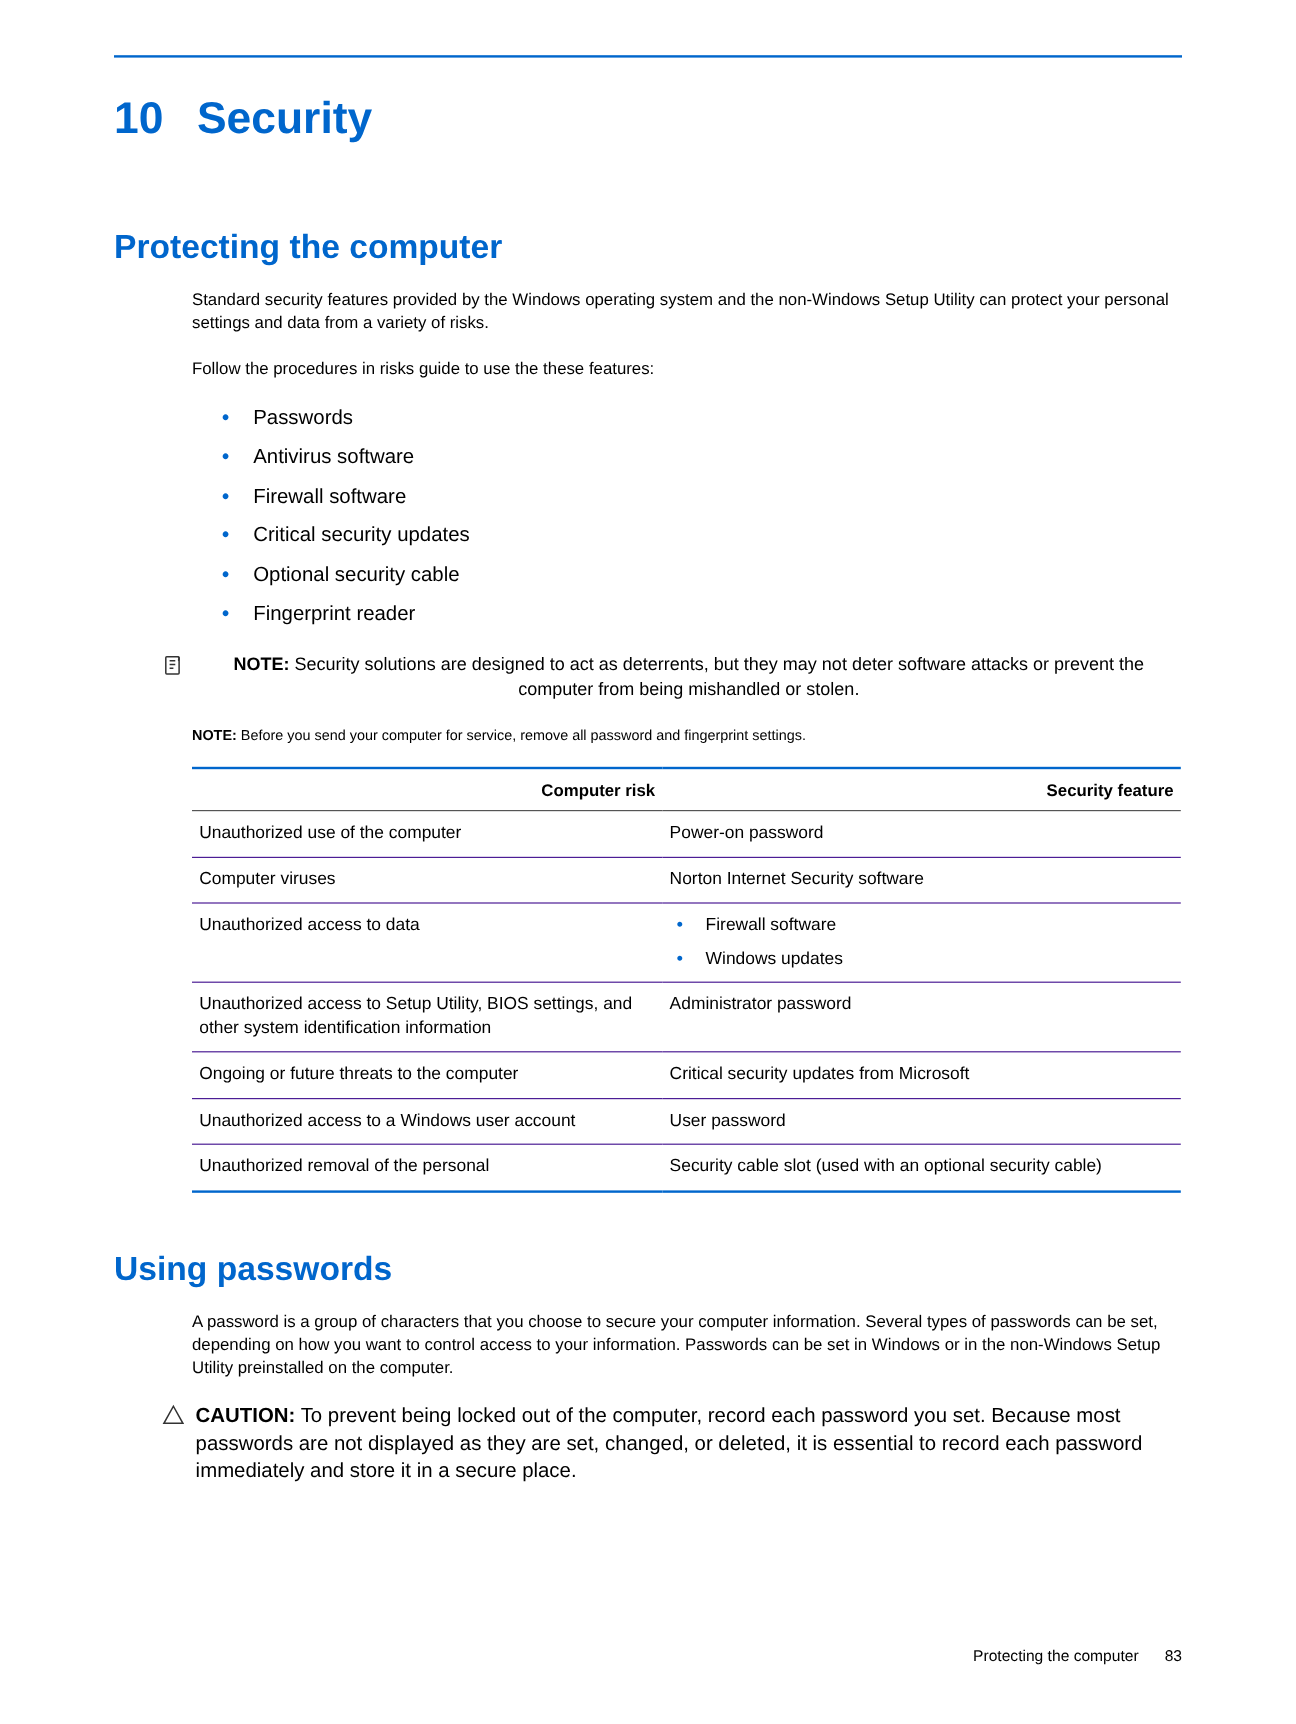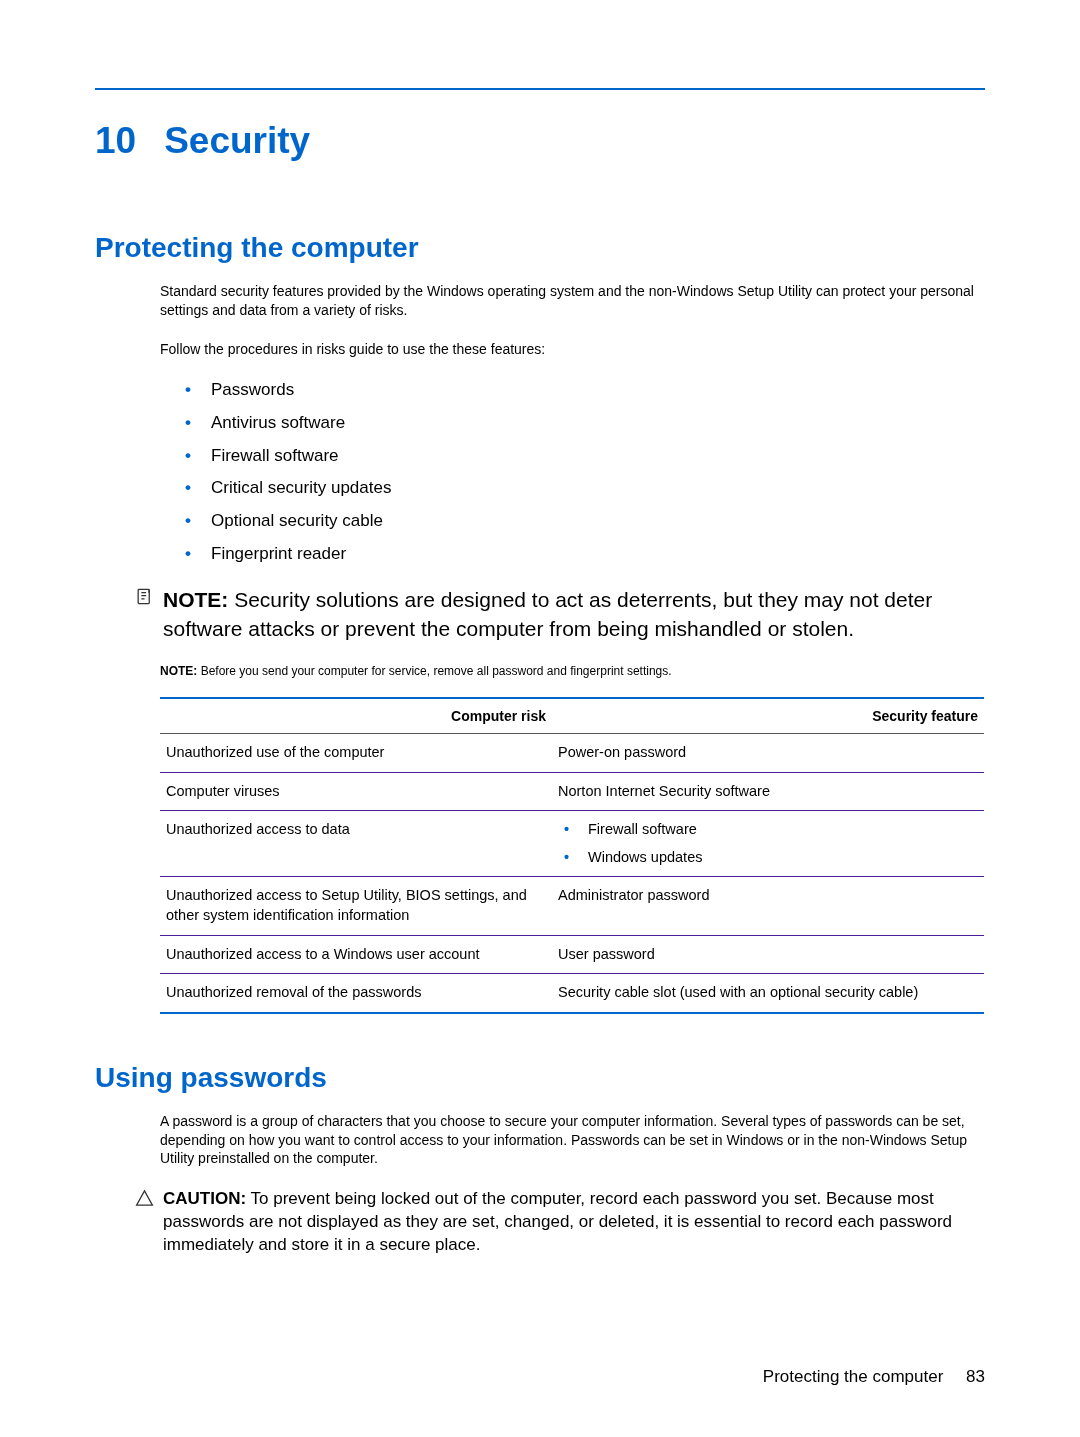--- a/index.html
+++ b/index.html
@@ -9,21 +9,21 @@
     }
     body {
       font-family: Arial, Helvetica, sans-serif;
       background: #ffffff;
       width: 1080px;
       height: 1437px;
       position: relative;
       color: #000000;
     }
     .page-container {
-      padding: 88px 95px 50px 95px;
+      padding: 46px 95px 50px 95px;
     }
     .top-rule {
       border-top: 2px solid #0066cc;
       margin-bottom: 30px;
     }
     .chapter-heading {
       color: #0066cc;
       font-size: 37px;
       font-weight: bold;
       margin-bottom: 70px;
@@ -70,22 +70,23 @@
       margin-left: 40px;
       margin-bottom: 20px;
     }
     .note-icon {
       flex: 0 0 22px;
       margin-right: 6px;
       margin-top: 1px;
     }
     .note-text {
       flex: 1;
-      font-size: 21px;
-      line-height: 1.35;
+      font-size: 15px;
+      line-height: 1.35;
+      text-align: center;
     }
     .note-label {
       font-weight: bold;
     }
     .note-sub {
       margin-left: 65px;
       margin-bottom: 18px;
       font-size: 12px;
       line-height: 1.35;
     }
@@ -155,21 +156,21 @@
       font-size: 17px;
       line-height: 1.35;
     }
     .caution-label {
       font-weight: bold;
     }
     .footer {
       position: absolute;
       bottom: 50px;
       right: 95px;
-      font-size: 17px;
+      font-size: 13px;
     }
     .page-num {
       margin-left: 18px;
     }
   </style>
 </head>
 <body>
 
 <div class="page-container">
   <div class="top-rule"></div>
@@ -232,25 +233,29 @@
             <li>Firewall software</li>
             <li>Windows updates</li>
           </ul>
         </td>
       </tr>
       <tr>
         <td>Unauthorized access to Setup Utility, BIOS settings, and other system identification information</td>
         <td>Administrator password</td>
       </tr>
       <tr>
+        <td>Ongoing or future threats to the computer</td>
+        <td>Critical security updates from Microsoft</td>
+      </tr>
+      <tr>
         <td>Unauthorized access to a Windows user account</td>
         <td>User password</td>
       </tr>
       <tr>
-        <td>Unauthorized removal of the passwords</td>
+        <td>Unauthorized removal of the personal</td>
         <td>Security cable slot (used with an optional security cable)</td>
       </tr>
     </tbody>
   </table>
 
   <h2 class="section-heading">Using passwords</h2>
 
   <p class="body-text">A password is a group of characters that you choose to secure your computer information. Several types of passwords can be set, depending on how you want to control access to your information. Passwords can be set in Windows or in the non-Windows Setup Utility preinstalled on the computer.</p>
 
   <div class="caution-block">

